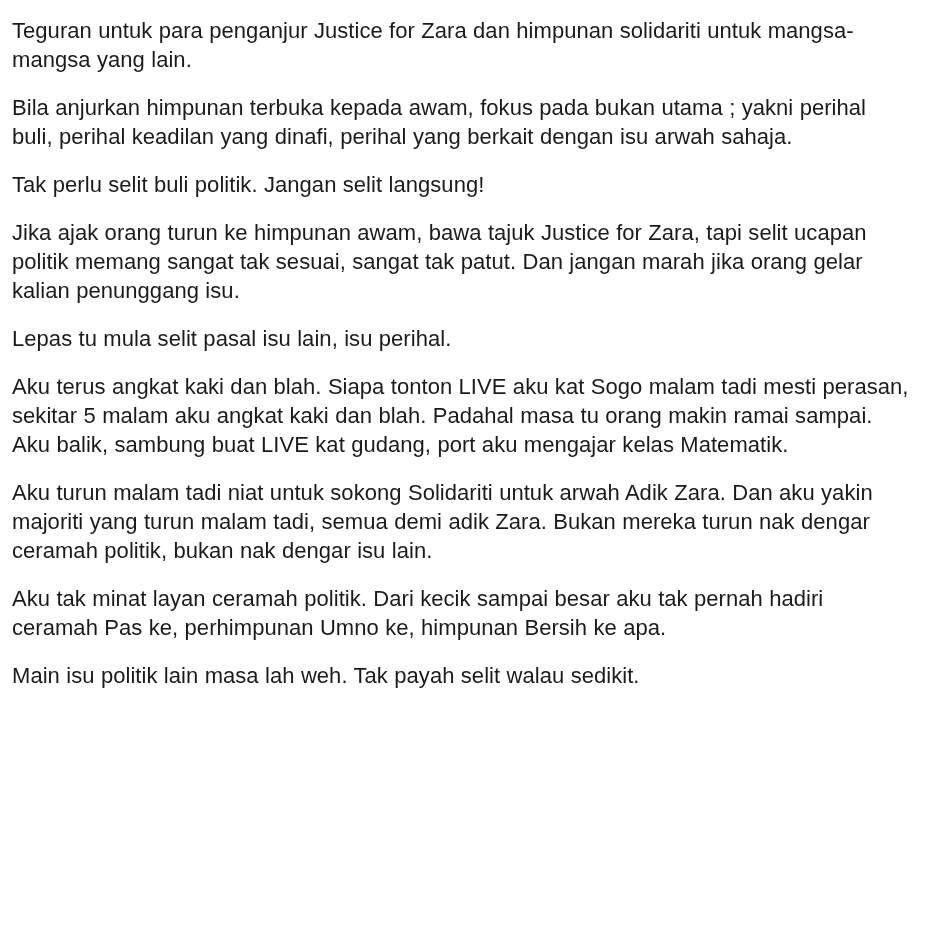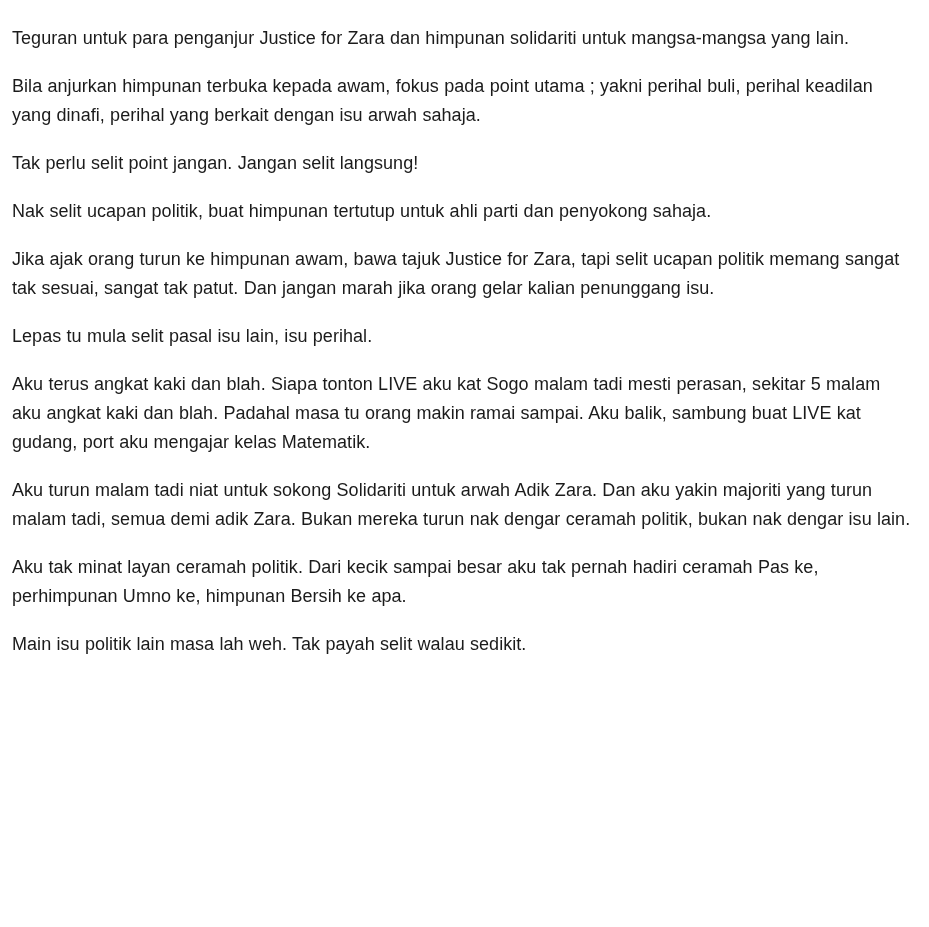--- a/index.html
+++ b/index.html
@@ -13,39 +13,38 @@
     font-family: "Liberation Sans", sans-serif;
     color: #1b1b1b;
     -webkit-font-smoothing: antialiased;
   }
   .post {
     box-sizing: border-box;
     width: 929px;
     padding: 12px 18px 10px 12px;
   }
   .para {
-    font-size: 18px;
+    font-size: 22px;
     line-height: 29px;
-    margin: 12px 0 19px 0;
+    margin: 4px 0 19px 0;
     color: #1b1b1b;
     letter-spacing: 0.05px;
     word-spacing: 0.2px;
   }
   .para:last-child {
     margin-bottom: 0;
   }
 </style>
 </head>
 <body>
 
 <div class="post">
   <p class="para">Teguran untuk para penganjur Justice for Zara dan himpunan solidariti untuk mangsa-mangsa yang lain.</p>
-  <p class="para">Bila anjurkan himpunan terbuka kepada awam, fokus pada point utama ; yakni perihal buli, perihal keadilan yang dinafi, perihal yang berkait dengan isu arwah sahaja.</p>
-  <p class="para">Tak perlu selit point jangan. Jangan selit langsung!</p>
-  <p class="para">Nak selit ucapan politik, buat himpunan tertutup untuk ahli parti dan penyokong sahaja.</p>
+  <p class="para">Bila anjurkan himpunan terbuka kepada awam, fokus pada bukan utama ; yakni perihal buli, perihal keadilan yang dinafi, perihal yang berkait dengan isu arwah sahaja.</p>
+  <p class="para">Tak perlu selit buli politik. Jangan selit langsung!</p>
   <p class="para">Jika ajak orang turun ke himpunan awam, bawa tajuk Justice for Zara, tapi selit ucapan politik memang sangat tak sesuai, sangat tak patut. Dan jangan marah jika orang gelar kalian penunggang isu.</p>
   <p class="para">Lepas tu mula selit pasal isu lain, isu perihal.</p>
   <p class="para">Aku terus angkat kaki dan blah. Siapa tonton LIVE aku kat Sogo malam tadi mesti perasan, sekitar 5 malam aku angkat kaki dan blah. Padahal masa tu orang makin ramai sampai. Aku balik, sambung buat LIVE kat gudang, port aku mengajar kelas Matematik.</p>
   <p class="para">Aku turun malam tadi niat untuk sokong Solidariti untuk arwah Adik Zara. Dan aku yakin majoriti yang turun malam tadi, semua demi adik Zara. Bukan mereka turun nak dengar ceramah politik, bukan nak dengar isu lain.</p>
   <p class="para">Aku tak minat layan ceramah politik. Dari kecik sampai besar aku tak pernah hadiri ceramah Pas ke, perhimpunan Umno ke, himpunan Bersih ke apa.</p>
   <p class="para">Main isu politik lain masa lah weh. Tak payah selit walau sedikit.</p>
 
 </div>
 
 </body></html>

